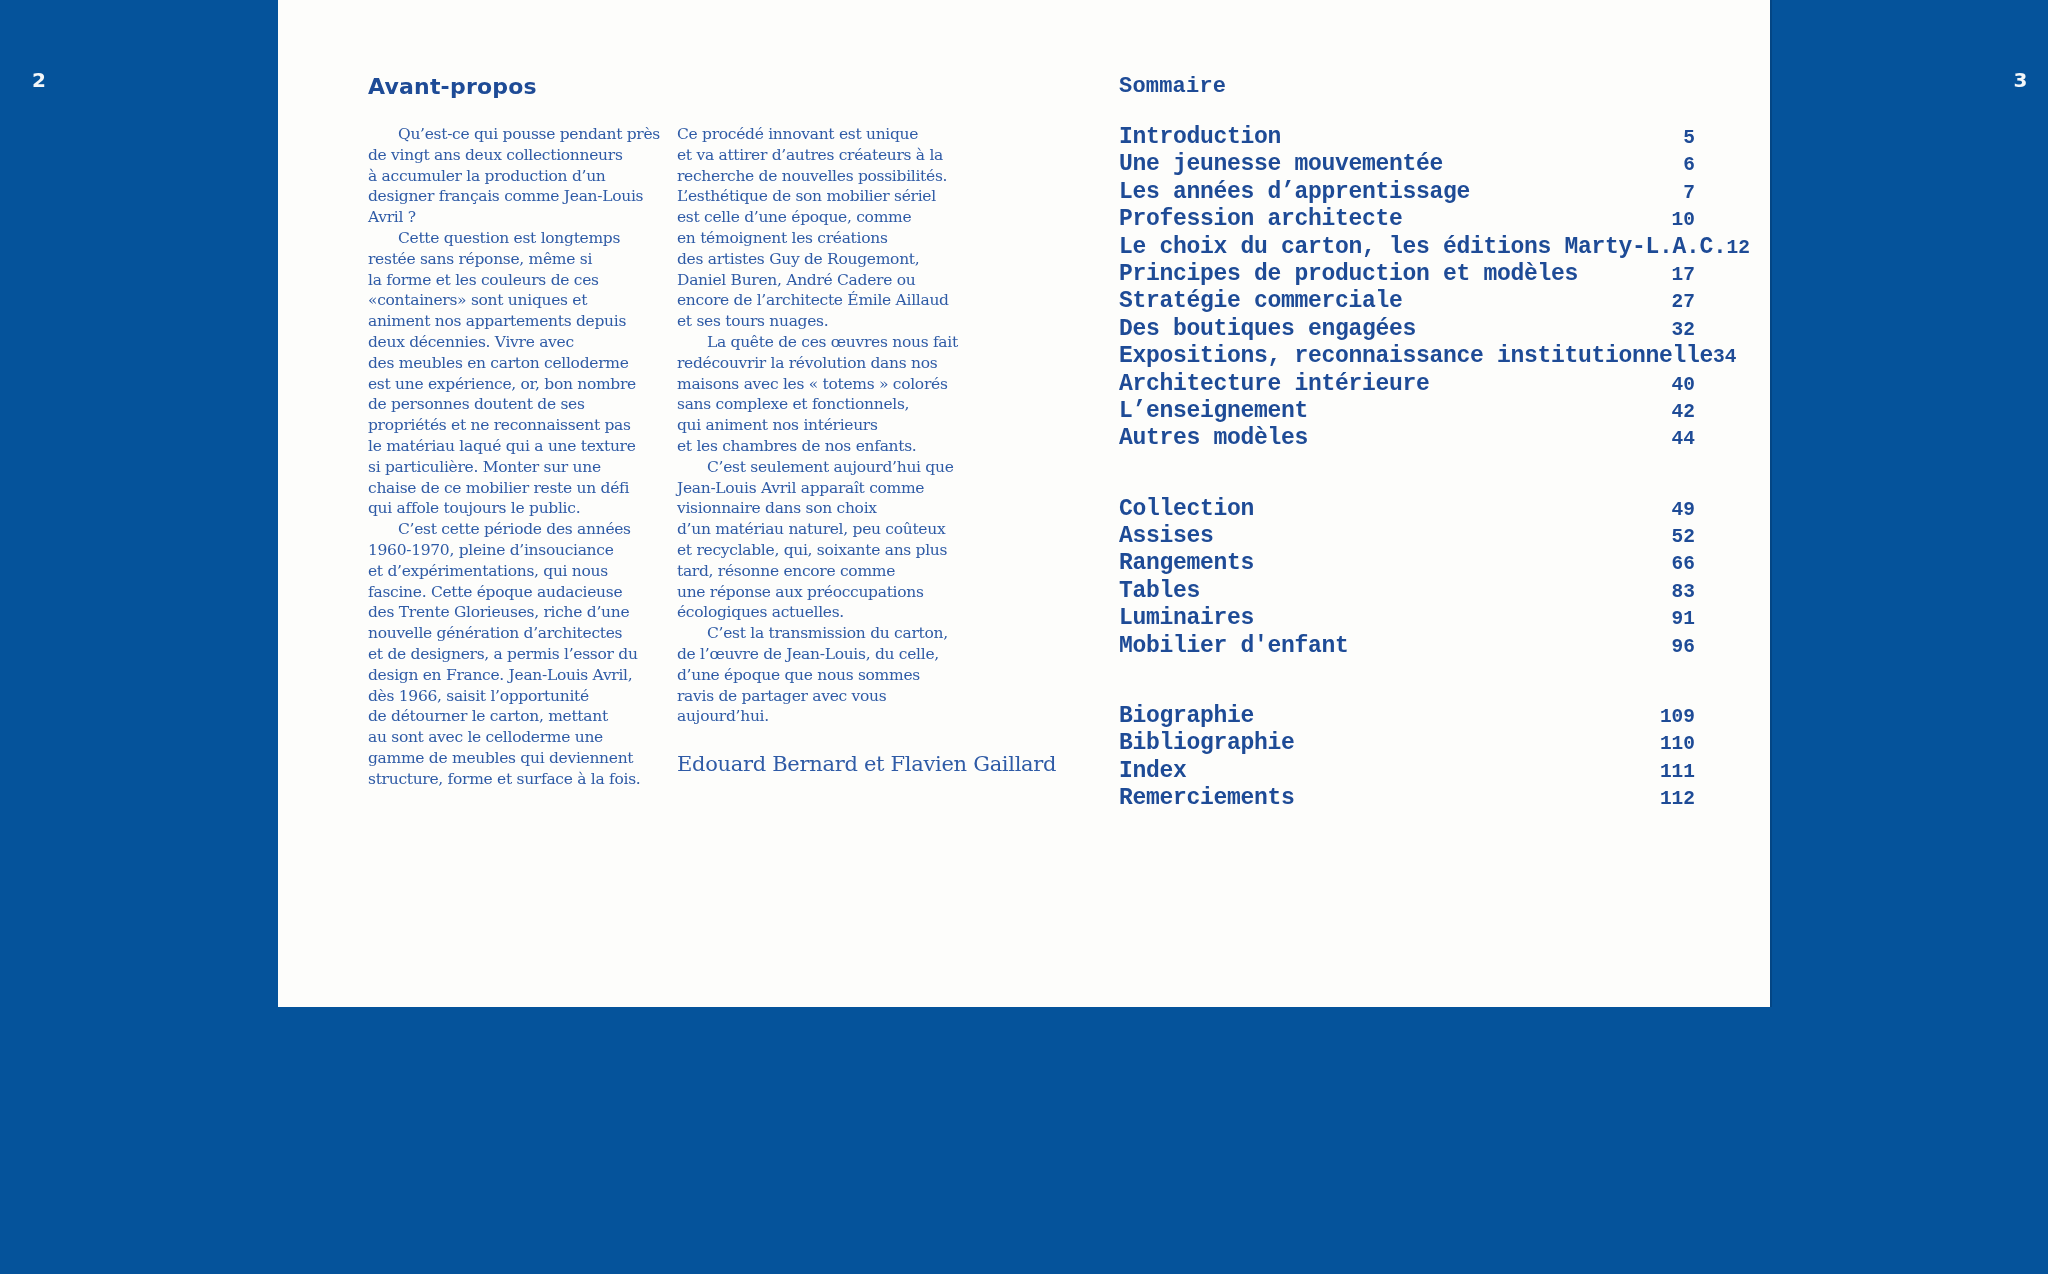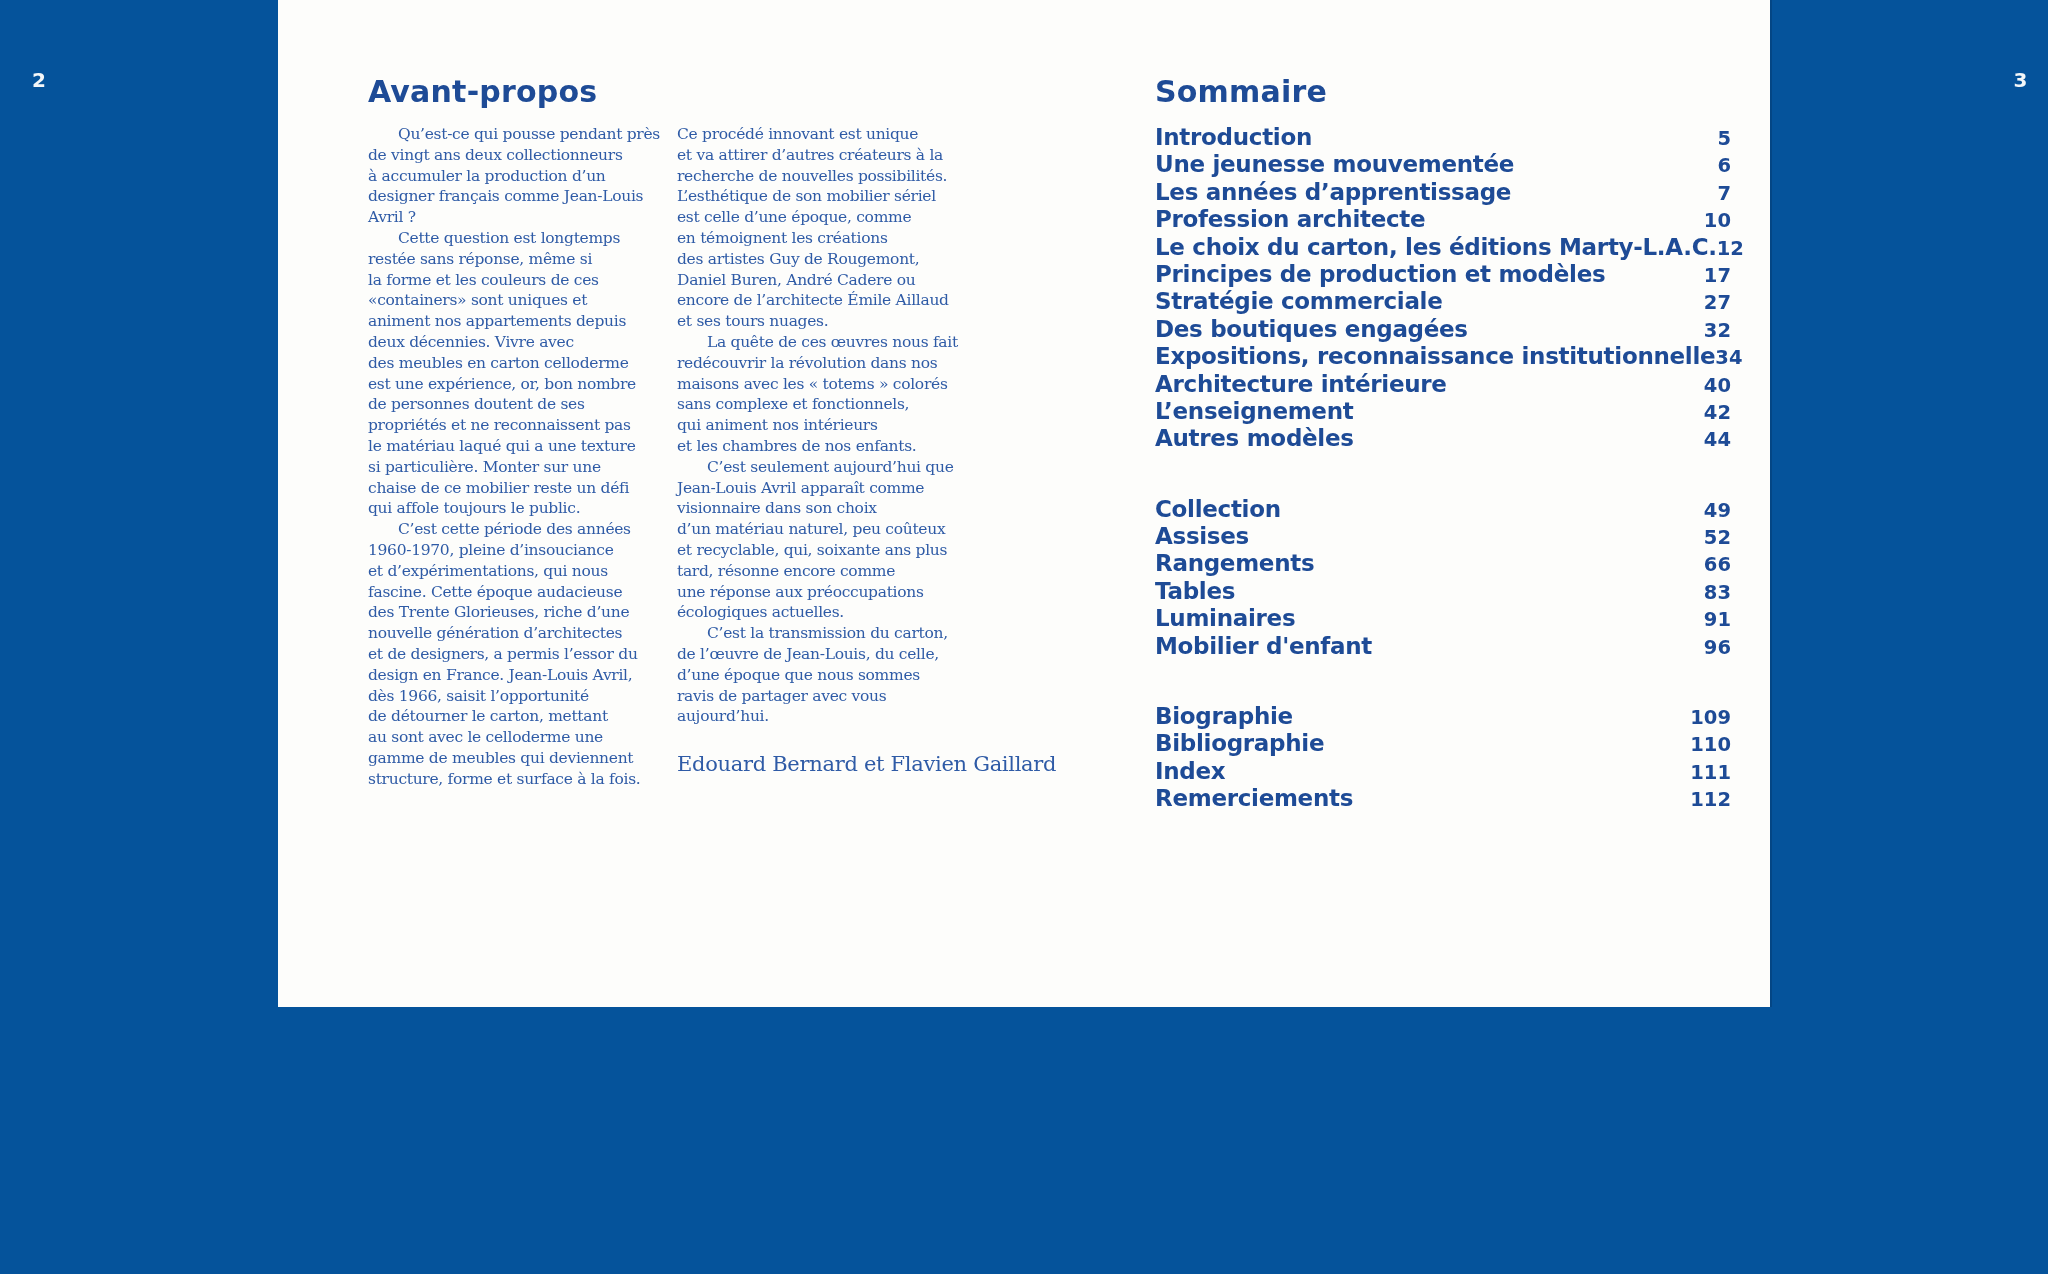--- a/index.html
+++ b/index.html
@@ -14,23 +14,23 @@
   }
   .folio-left{left:32px;}
   .folio-right{right:20px;}
   .spread{
     position:absolute;left:278px;top:0;width:1492px;height:1007px;
     background:#FDFDFB;
     box-shadow:2px 0 0 rgba(4,46,92,.35);
   }
   .page{position:absolute;top:0;height:100%;width:746px;}
   .page-left{left:0;}
-  .page-right{left:782px;}
+  .page-right{left:746px;font-family:Liberation Mono, monospace;}
   .section-title{
-    font-weight:bold;color:#1E4B96;font-size:30px;letter-spacing:.2px;
+    font-weight:bold;color:#1E4B96;font-size:22px;letter-spacing:.2px;
     position:absolute;top:74px;margin:0;
   }
   .page-left .section-title{left:90px;}
   .page-right .section-title{left:95px;}
   
   .fw-columns{
     position:absolute;left:90px;top:124px;display:flex;gap:26px;
   }
   .fw-col{width:283px;}
   .fw-line{

